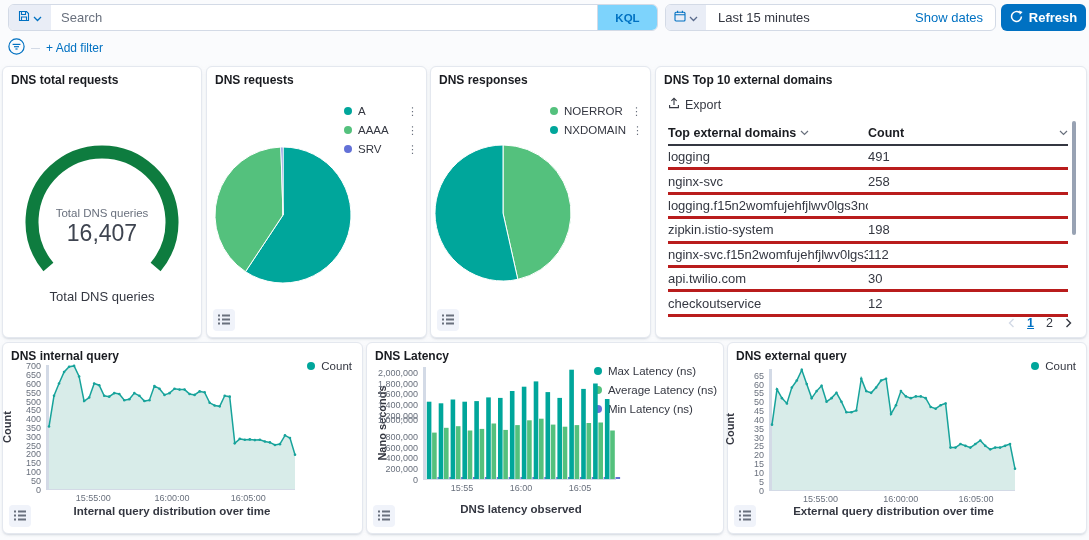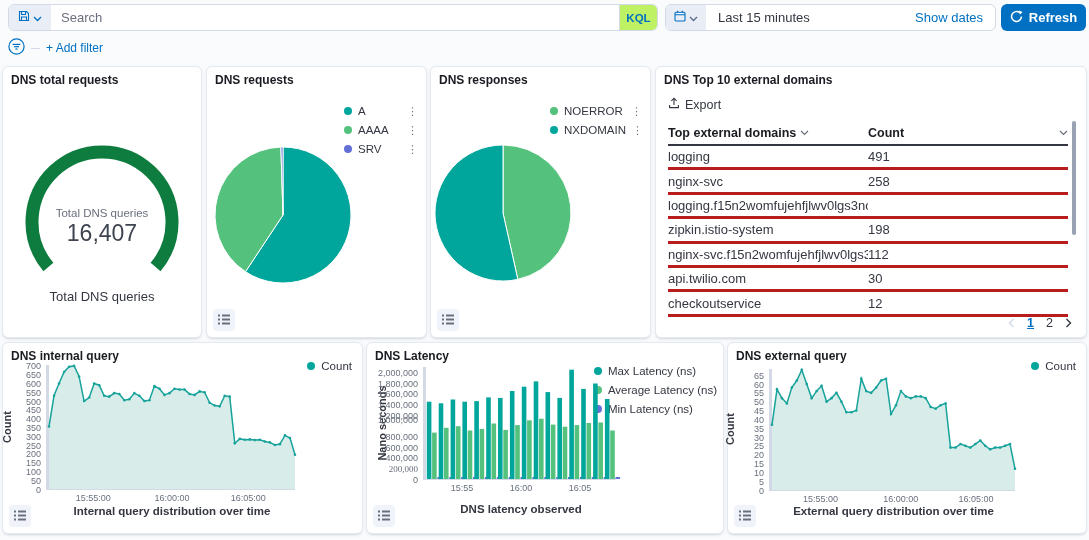--- a/index.html
+++ b/index.html
@@ -6,21 +6,21 @@
   html,body { width:1089px; height:540px; overflow:hidden; }
   body { font-family:"Liberation Sans", sans-serif; background:#fafbfd; color:#343741; position:relative; }
 
   
   .topbar { position:absolute; left:0; top:0; width:1089px; height:34px; }
   .search-group { position:absolute; left:8px; top:4px; width:650px; height:27px;
     border:1px solid #d3dae6; border-radius:6px; background:#fff; display:flex; align-items:stretch; overflow:hidden; }
   .save-box { width:42px; background:#e9edf6; border-right:1px solid #d3dae6; display:flex; align-items:center; justify-content:center; gap:3px; cursor:pointer; border:none; }
   .search-input { flex:1; border:none; outline:none; padding:0 10px; font-size:13px; color:#343741; font-family:"Liberation Sans",sans-serif; background:#fff; }
   .search-input::placeholder { color:#69707d; }
-  .kql-badge { width:38px; background:#bef264; border-left:1px solid #d3dae6; display:flex; align-items:center; justify-content:center;
+  .kql-badge { width:60px; background:#7dd3fc; border-left:1px solid #d3dae6; display:flex; align-items:center; justify-content:center;
     font-size:11.5px; font-weight:700; color:#0071c2; cursor:pointer; }
   .date-group { position:absolute; left:665px; top:4px; width:331px; height:27px; border:1px solid #d3dae6; border-radius:6px;
     background:#fff; display:flex; align-items:stretch; overflow:hidden; }
   .cal-box { width:40px; background:#e9edf6; border-right:1px solid #d3dae6; display:flex; align-items:center; justify-content:center; gap:3px; cursor:pointer; border:none; }
   .time-range { flex:1; display:flex; align-items:center; padding-left:12px; font-size:13px; color:#343741; cursor:pointer; }
   .show-dates { display:flex; align-items:center; padding-right:12px; font-size:13px; color:#0071c2; font-weight:500; cursor:pointer; text-decoration:none; }
   .refresh-btn { position:absolute; left:1001px; top:4px; width:85px; height:27px; background:#0071c2; border:none; border-radius:6px;
     color:#fff; font-size:13px; font-weight:700; display:flex; align-items:center; justify-content:center; gap:6px; cursor:pointer; font-family:"Liberation Sans",sans-serif; }
 
   
@@ -424,21 +424,21 @@
           <rect x="0" y="4.5" width="2" height="2" fill="#69707d"></rect>
           <rect x="4" y="4.5" width="8" height="2" fill="#69707d"></rect>
           <rect x="0" y="8.5" width="2" height="2" fill="#69707d"></rect>
           <rect x="4" y="8.5" width="8" height="2" fill="#69707d"></rect>
         </svg>
     </span>
   </button>
 <div class="axis-v" style="left: 56px; top: 24px; width: 3px; height: 112px;"></div>
     <div class="axis-h" style="left: 56px; top: 136px; width: 193px; height: 1px;"></div>
     <span class="ytick" style="left: 0px; width: 51px; top: 131.5px;">0</span>
-    <span class="ytick" style="left: 0px; width: 51px; top: 120.833px; font-family: Liberation Serif, serif;">200,000</span>
+    <span class="ytick" style="left: 0px; width: 51px; top: 120.833px;">200,000</span>
     <span class="ytick" style="left: 0px; width: 51px; top: 110.167px;">400,000</span>
     <span class="ytick" style="left: 0px; width: 51px; top: 99.5px;">600,000</span>
     <span class="ytick" style="left: 0px; width: 51px; top: 88.8333px;">800,000</span>
     <span class="ytick" style="left: 0px; width: 51px; top: 72px;">1,000,000</span>
     <span class="ytick" style="left: 0px; width: 51px; top: 67.5px;">1,200,000</span>
     <span class="ytick" style="left: 0px; width: 51px; top: 56.8333px;">1,400,000</span>
     <span class="ytick" style="left: 0px; width: 51px; top: 46.1667px;">1,600,000</span>
     <span class="ytick" style="left: 0px; width: 51px; top: 35.5px;">1,800,000</span>
     <span class="ytick" style="left: 0px; width: 51px; top: 24.8333px;">2,000,000</span>
     <span class="xtick" style="left: 95.1px; top: 140px;">15:55</span>

